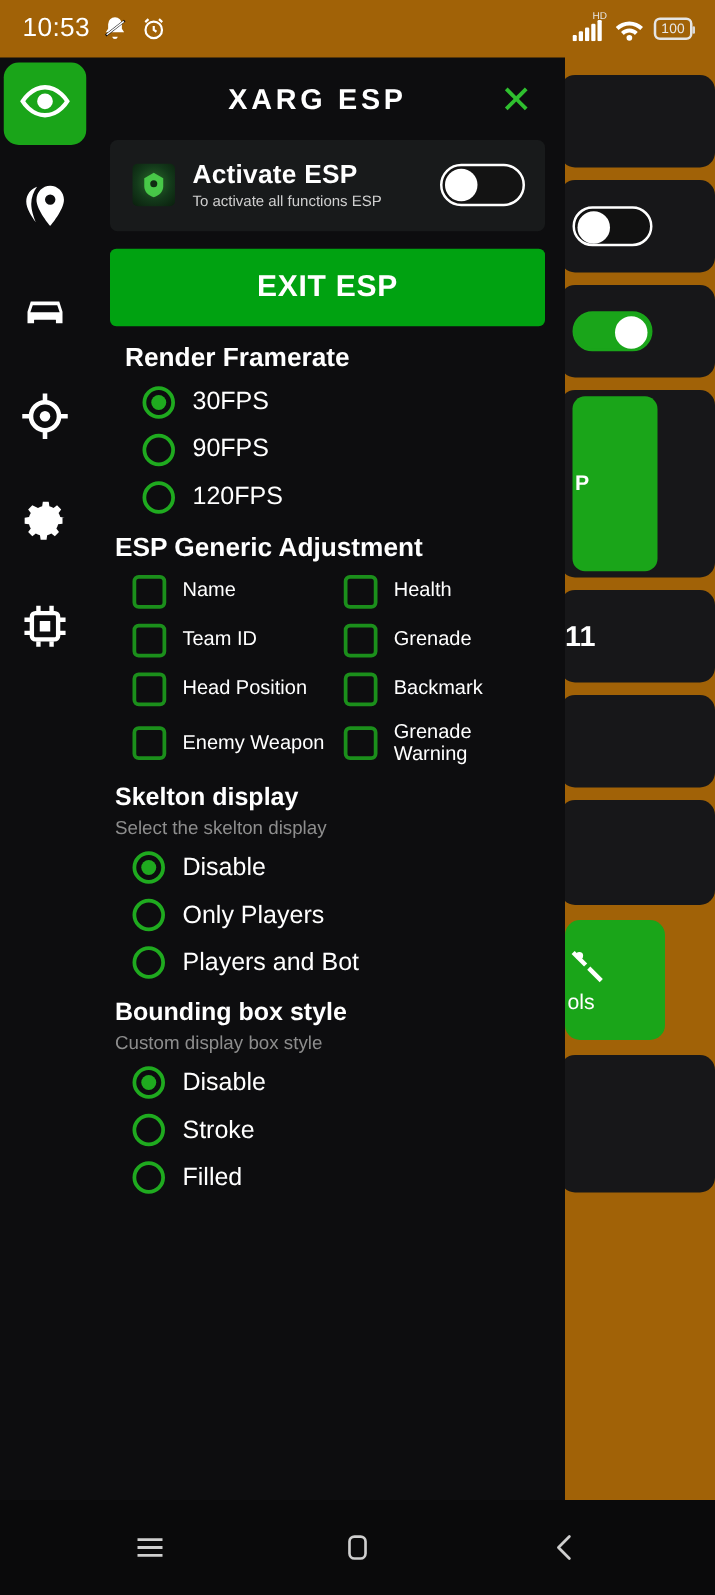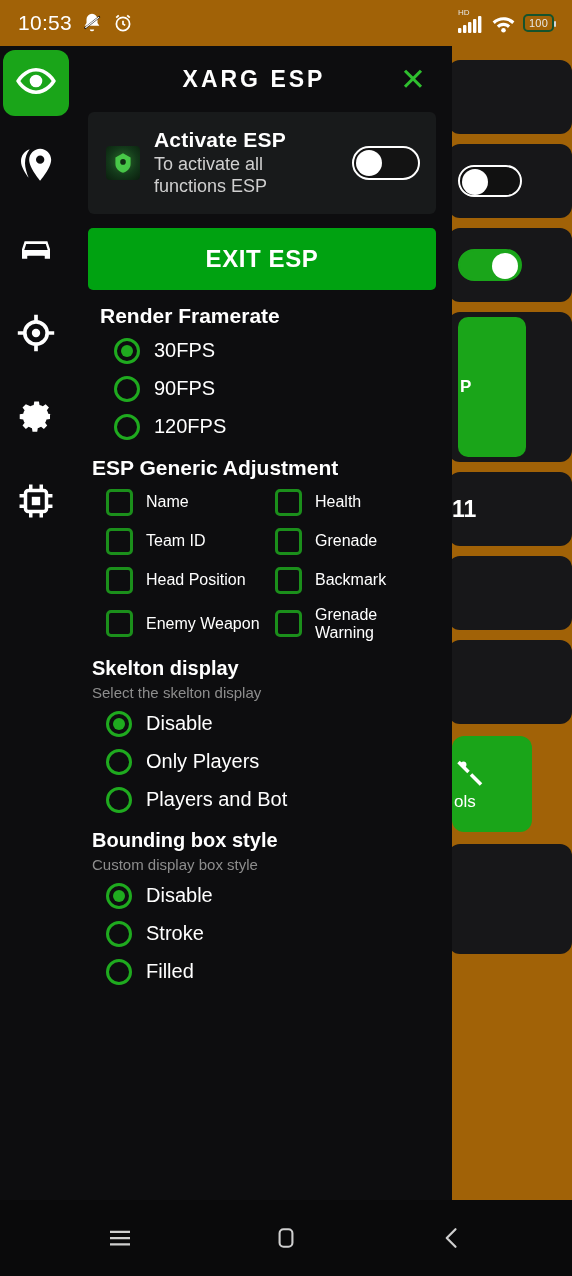--- a/index.html
+++ b/index.html
@@ -18,29 +18,29 @@
   .statusbar {
     position: absolute; top: 0; left: 0; width: 572px; height: 46px;
     display: flex; align-items: center; justify-content: space-between;
     padding: 0 18px; z-index: 40;
   }
   .sb-left { display: flex; align-items: center; gap: 9px; }
   .sb-time { color: #fff; font-size: 21px; letter-spacing: .3px; }
   .sb-right { display: flex; align-items: center; gap: 7px; }
   .ico { display: inline-flex; align-items: center; }
   .battery {
-    border: 2px solid #14532d; border-radius: 5px;
+    border: 2px solid #e5e5e5; border-radius: 5px;
     padding: 1px 4px; font-size: 11px; color: #e8e8e8;
     letter-spacing: .2px; position: relative;
   }
   .battery::after {
     content: ""; position: absolute; right: -4px; top: 5px;
     width: 2px; height: 6px; background: #d8d8d8; border-radius: 1px;
   }
-  .hd-label { font-size: 8px; color: #e6e6e6; position: absolute; top: -1px; left: 0; }
+  .hd-label { font-size: 8px; color: #e6e6e6; position: absolute; top: -1px; left: 16px; }
   .sig-wrap { position: relative; padding-top: 6px; }
 
   
   .bg-layer {
     position: absolute; left: 448px; top: 60px; width: 124px;
     z-index: 1; display: flex; flex-direction: column; gap: 10px;
   }
   .bg-card {
     background: #171719; border-radius: 12px; height: 74px;
     display: flex; align-items: center; padding-left: 10px;
@@ -112,21 +112,21 @@
     display: flex; align-items: center; gap: 14px;
     padding: 16px 16px 16px 18px; margin-bottom: 14px;
   }
   .act-icon {
     width: 34px; height: 34px; flex: 0 0 34px; border-radius: 4px;
     background: radial-gradient(circle at 50% 45%, #2a6b2a 0%, #13391a 55%, #0a1d0d 100%);
     display: flex; align-items: center; justify-content: center;
   }
   .act-text { flex: 1; }
   .act-title { color: #fff; font-size: 21px; font-weight: bold; letter-spacing: .2px; }
-  .act-sub { color: #cfcfcf; font-size: 18px; line-height: 1.22; margin-top: 2px; }
+  .act-sub { color: #cfcfcf; font-size: 12px; line-height: 1.22; margin-top: 2px; }
   .switch {
     width: 68px; height: 34px; border-radius: 17px; flex: 0 0 68px;
     border: 2px solid #fff; background: #131313; position: relative;
   }
   .switch .knob {
     position: absolute; top: 2px; left: 2px;
     width: 26px; height: 26px; border-radius: 50%; background: #fff;
   }
 
   .exit-btn {

